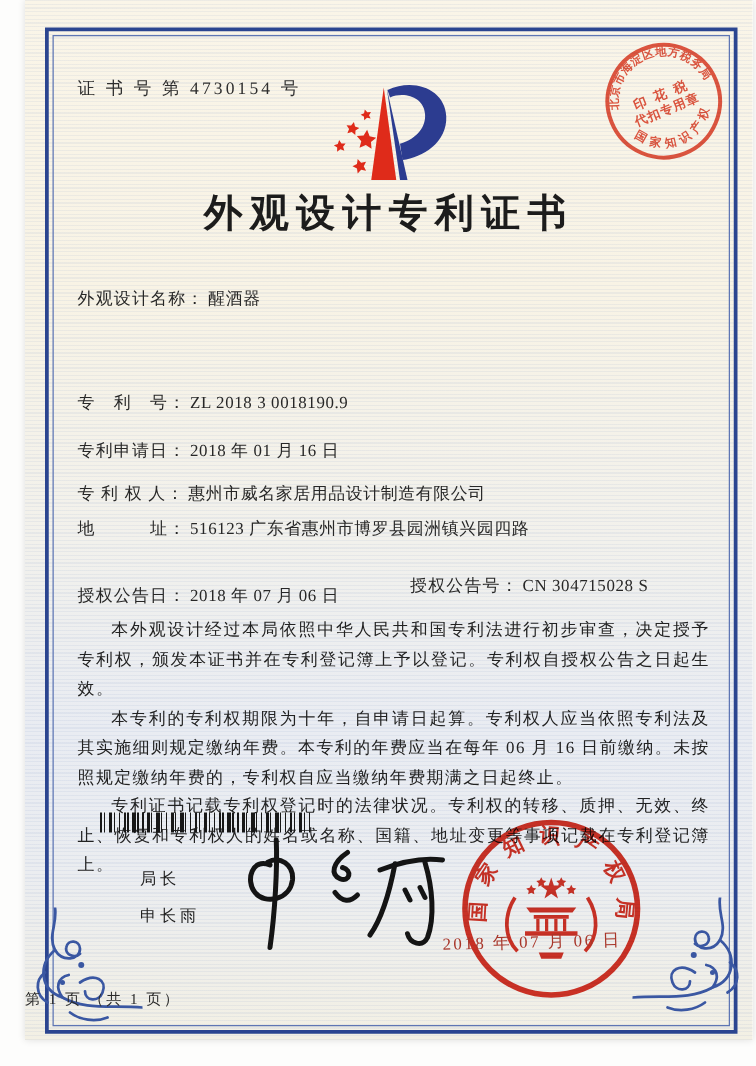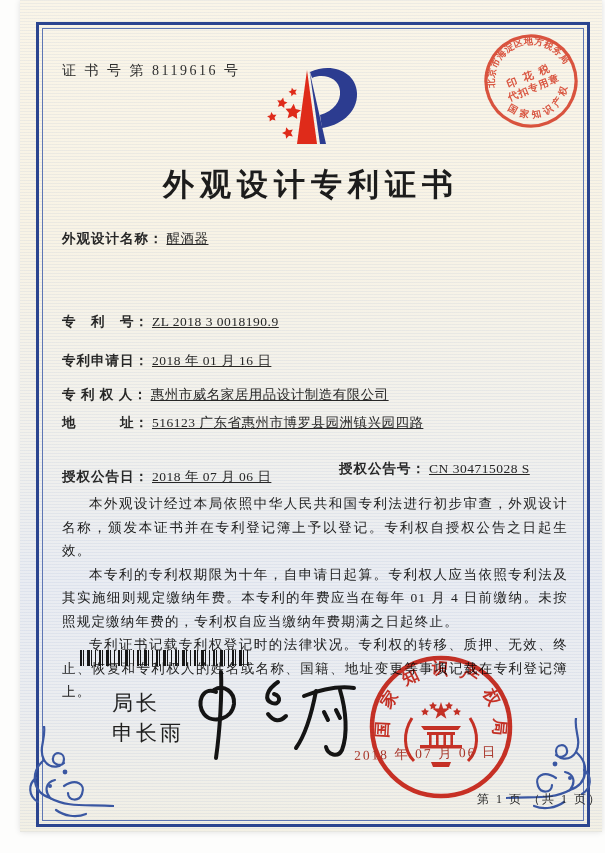--- a/index.html
+++ b/index.html
@@ -8,52 +8,52 @@
   .paper{position:absolute;left:20px;top:0;width:582px;height:832px;
     background:
       repeating-linear-gradient(180deg, rgba(120,145,195,0.10) 0px, rgba(120,145,195,0.10) 1px, rgba(0,0,0,0) 1px, rgba(0,0,0,0) 3px),
       linear-gradient(180deg,#faf5e8 0%,#f8f3e5 28%,#f2f1ec 52%,#e9ecf2 70%,#ebedf0 84%,#f3f0e4 100%);
     box-shadow:0 0 6px rgba(0,0,0,0.12);}
   .frame{position:absolute;left:22px;top:28px;width:540px;height:791px;
     border:1.5px solid #5e76b4;}
   .frame::before{content:"";position:absolute;inset:-7px;border:3px solid #2b4590;pointer-events:none;}
   .cert-no{position:absolute;left:42px;top:62px;font-size:14px;letter-spacing:2.5px;color:#2e2e2e;}
   .logo{position:absolute;left:240px;top:62px;}
-  .title{position:absolute;left:0;top:164px;width:100%;text-align:center;
+  .title{position:absolute;left:0;top:150px;width:100%;text-align:center;
     font-size:31px;font-weight:bold;letter-spacing:6px;color:#1c1c1c;}
   .row{position:absolute;left:42px;font-size:13.5px;color:#272727;letter-spacing:0.5px;white-space:nowrap;}
-  .row .lbl{letter-spacing:1px;font-weight:bold;}
-  .row .val{margin-left:3px;text-decoration:underline;}
-  .grant-no{left:319px;}
+  .row .lbl{letter-spacing:1px;}
+  .row .val{margin-left:3px;}
+  .grant-no{left:308px;}
   .paras{position:absolute;left:42px;top:492px;width:506px;color:#222222;}
   .paras p{margin:0;text-indent:2em;font-size:13.5px;line-height:23.5px;letter-spacing:1.2px;text-align:justify;}
   .barcode{position:absolute;left:60px;top:650px;width:168px;height:16px;
     background:repeating-linear-gradient(90deg,#171717 0 2px,rgba(0,0,0,0) 2px 3px,#171717 3px 4px,rgba(0,0,0,0) 4px 7px,#171717 7px 10px,rgba(0,0,0,0) 10px 11px,#171717 11px 12px,rgba(0,0,0,0) 12px 15px,#171717 15px 16px,rgba(0,0,0,0) 16px 19px);}
   .signer{position:absolute;left:92px;top:688px;font-family:"Liberation Sans","DejaVu Sans",sans-serif;
-    font-size:21px;color:#1f1f1f;letter-spacing:3px;line-height:30px;}
+    font-size:13px;color:#1f1f1f;letter-spacing:3px;line-height:30px;}
   .sig{position:absolute;left:168px;top:660px;}
   .seal{position:absolute;left:336px;top:642px;mix-blend-mode:multiply;opacity:0.95;}
   .seal-date{position:absolute;left:334px;top:745px;font-size:13.5px;letter-spacing:2px;
     color:#a8362a;transform:rotate(-1.5deg);white-space:nowrap;}
-  .footer{position:absolute;left:0;top:791px;width:100%;text-align:right;font-size:12px;
+  .footer{position:absolute;left:0;top:791px;width:100%;text-align:left;font-size:12px;
     letter-spacing:2px;color:#2b2b2b;}
   .tax-stamp{position:absolute;left:452px;top:22px;mix-blend-mode:multiply;opacity:0.92;}
   .flourish{position:absolute;}
   .flourish.bl{left:0px;top:726px;}
   .flourish.br{left:486px;top:718px;transform:scaleX(-1);}
 </style>
 </head>
 <body>
 
 <div class="stage">
   <div class="paper">
 
     <div class="frame"></div>
 
-    <div class="cert-no">证 书 号 第 8119616 号</div>
+    <div class="cert-no">证 书 号 第 4730154 号</div>
 
     <svg class="logo" width="102" height="90" viewBox="0 0 102 90">
       <defs>
         <path id="st" d="M0,-10 L2.94,-4.05 L9.51,-3.09 L4.76,1.55 L5.88,8.09 L0,5 L-5.88,8.09 L-4.76,1.55 L-9.51,-3.09 L-2.94,-4.05 Z"></path>
       </defs>
       <path d="M50,10 C72,0 96,10 97,31 C98,52 78,64 62,66 L60,53 C74,49 81,39 80,29 C79,16 64,11 52,16 Z" fill="#2c3c90"></path>
       <polygon points="49.5,9 66,82 60,82" fill="#2c3c90"></polygon>
       <polygon points="47,8 57,82 37,82" fill="#df2b1a"></polygon>
       <use href="#st" transform="translate(33,30) scale(0.45) rotate(-15)" fill="#df2b1a"></use>
       <use href="#st" transform="translate(22,41) scale(0.55) rotate(12)" fill="#df2b1a"></use>
@@ -80,22 +80,22 @@
       <span class="lbl">地　　　址：</span><span class="val">516123 广东省惠州市博罗县园洲镇兴园四路</span>
     </div>
     <div class="row" style="top:468px">
       <span class="lbl">授权公告日：</span><span class="val">2018 年 07 月 06 日</span>
     </div>
     <div class="row grant-no" style="top:460px">
       <span class="lbl">授权公告号：</span><span class="val">CN 304715028 S</span>
     </div>
 
     <div class="paras">
-      <p>本外观设计经过本局依照中华人民共和国专利法进行初步审查，外观设计名称，颁发本证书并在专利登记簿上予以登记。专利权自授权公告之日起生效。</p>
-      <p>本专利的专利权期限为十年，自申请日起算。专利权人应当依照专利法及其实施细则规定缴纳年费。本专利的年费应当在每年 01 月 4 日前缴纳。未按照规定缴纳年费的，专利权自应当缴纳年费期满之日起终止。</p>
+      <p>本外观设计经过本局依照中华人民共和国专利法进行初步审查，决定授予专利权，颁发本证书并在专利登记簿上予以登记。专利权自授权公告之日起生效。</p>
+      <p>本专利的专利权期限为十年，自申请日起算。专利权人应当依照专利法及其实施细则规定缴纳年费。本专利的年费应当在每年 06 月 16 日前缴纳。未按照规定缴纳年费的，专利权自应当缴纳年费期满之日起终止。</p>
       <p>专利证书记载专利权登记时的法律状况。专利权的转移、质押、无效、终止、恢复和专利权人的姓名或名称、国籍、地址变更等事项记载在专利登记簿上。</p>
     </div>
 
     <div class="barcode"></div>
 
     <div class="signer">
       <div>局长</div>
       <div>申长雨</div>
     </div>
 

